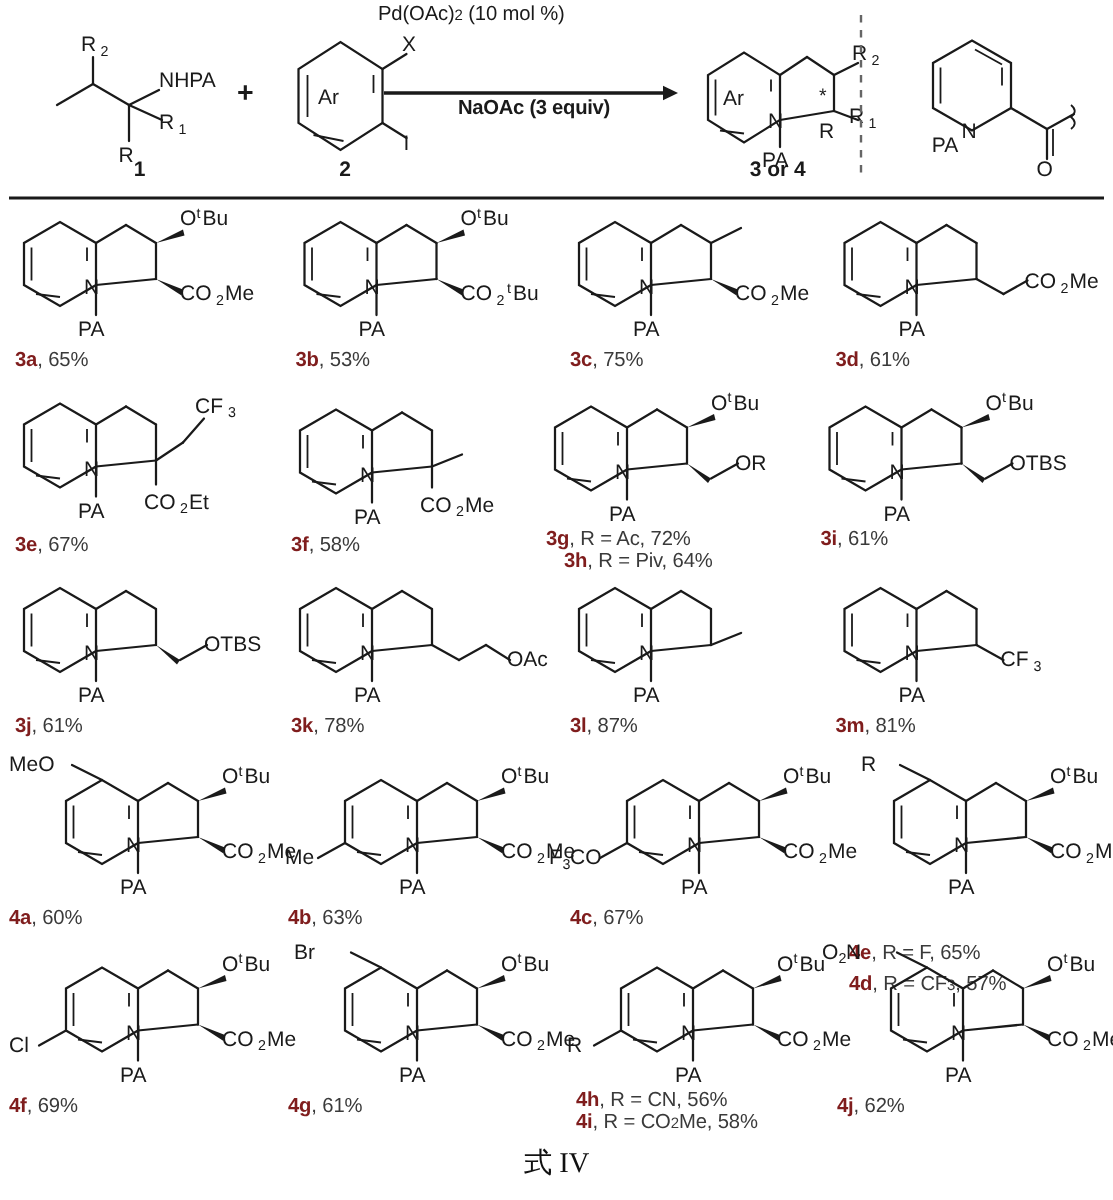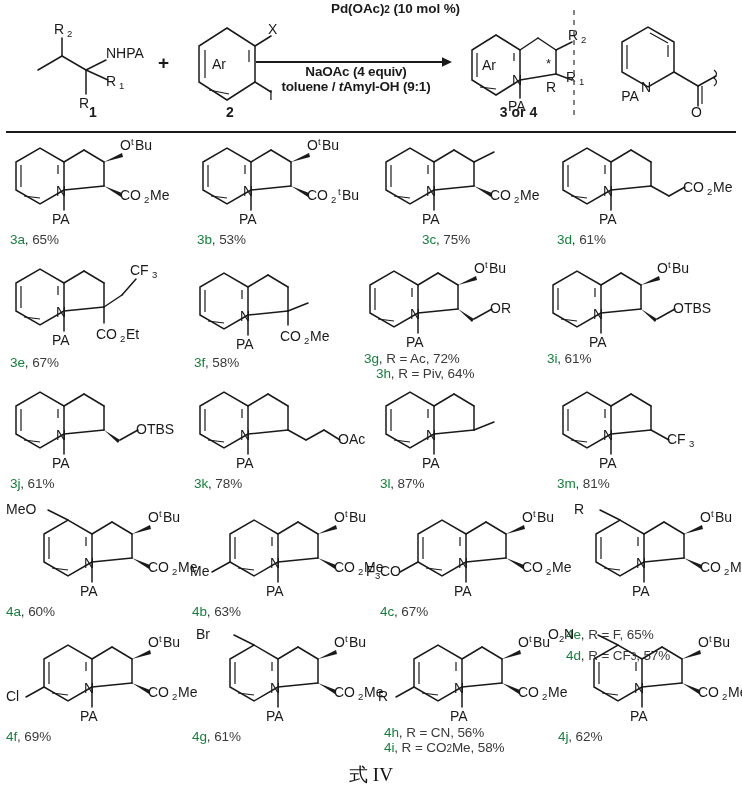--- a/index.html
+++ b/index.html
@@ -8,21 +8,21 @@
     font-family:"Liberation Sans", sans-serif;
     color:#1a1a1a;overflow:hidden;position:relative;
   }
   .scheme{position:relative;width:742px;height:800px;}
 
   
   .header{position:relative;height:128px;width:742px;}
   .hdr-struct{position:absolute;}
   .reagents{
     position:absolute;left:252px;top:2px;width:208px;
-    text-align:right;font-size:13.5px;font-weight:bold;line-height:14.6px;
+    text-align:left;font-size:13.5px;font-weight:normal;line-height:14.6px;
     letter-spacing:-0.1px;
   }
   .conditions{
     position:absolute;left:238px;top:64px;width:236px;
     text-align:center;font-size:13.5px;font-weight:bold;line-height:15.4px;
     letter-spacing:-0.2px;
   }
   .arrow{position:absolute;left:256px;top:56px;}
   .cmp-label{
     position:absolute;text-align:center;font-size:14px;font-weight:bold;
@@ -35,21 +35,21 @@
   }
 
   
   .grid{position:absolute;left:0;top:132px;width:742px;}
   .row{position:relative;width:742px;}
   .cell{position:absolute;top:0;}
   .cell-label{
     position:absolute;font-size:13.5px;color:#3a3a3a;white-space:nowrap;
     line-height:15px;letter-spacing:-0.1px;
   }
-  .cell-label b{color:#15803d;font-weight:normal;}
+  .cell-label b{color:#7f1d1d;font-weight:bold;}
 
   .caption{
     position:absolute;left:0;top:762px;width:742px;text-align:center;
     font-size:19px;font-family:"Liberation Serif", serif;color:#111;
   }
 
   svg{display:block;overflow:visible;}
   svg text{font-family:"Liberation Sans", sans-serif;fill:#1a1a1a;}
   .at{font-size:14px;}
   .sub{font-size:9.5px;}
@@ -106,22 +106,21 @@
     </div>
 
     <div class="arrow">
       <svg width="200" height="14" viewBox="0 0 200 14">
         <path d="M0 6 L186 6" stroke="#1a1a1a" stroke-width="2.2" fill="none"></path>
         <path d="M186 1.2 L196 6 L186 10.8 Z" fill="#1a1a1a"></path>
       </svg>
     </div>
 
     <div class="conditions">
-      <div>NaOAc (4 equiv)</div>
-      <div>toluene / <i>t</i>Amyl-OH (9:1)</div>
+      <div>NaOAc (3 equiv)</div>
     </div>
 
     <div class="hdr-struct" style="left:462px;top:16px;">
       <svg width="115" height="98" viewBox="0 0 115 98">
         <path class="bond" d="M10 34 L10 64 L34 79 L58 64 L58 34 L34 19 Z"></path>
         <path class="bond-thin" d="M15 37 L15 61"></path>
         <path class="bond-thin" d="M18 71 L34 73"></path>
         <path class="bond-thin" d="M52 37 L52 45"></path>
         <path class="bond" d="M58 34 L76 22"></path>
         <path class="bond" d="M76 22 L94 34"></path>
@@ -237,21 +236,21 @@
           <path class="bond" d="M96 54 L56 58"></path>
           <path class="bond" d="M56 58 L56 78"></path>
           <path class="bond" d="M96 30 L116 20"></path>
           <path class="wedge" d="M96 54 L114 61 L113 65 Z"></path>
           <text class="at" x="48" y="64">N</text>
           <text class="at" x="44" y="92">PA</text>
           <text class="at" x="112" y="68">CO</text>
           <text class="sub" x="136" y="71">2</text>
           <text class="at" x="142" y="68">Me</text>
         </svg>
-        <div class="cell-label" style="left:2px;top:100px;margin-left:42px;"><b>3c</b>, 75%</div>
+        <div class="cell-label" style="left:2px;top:100px;"><b>3c</b>, 75%</div>
       </div>
 
       <div class="cell" style="left:555px;">
         <svg width="180" height="96" viewBox="0 0 180 96">
           <path class="bond" d="M8 30 L8 58 L32 72 L56 58 L56 30 L32 16 Z"></path>
           <path class="bond-thin" d="M13 33 L13 55"></path>
           <path class="bond-thin" d="M16 64 L32 66"></path>
           <path class="bond-thin" d="M50 33 L50 42"></path>
           <path class="bond" d="M56 30 L76 18"></path>
           <path class="bond" d="M76 18 L96 30"></path>

